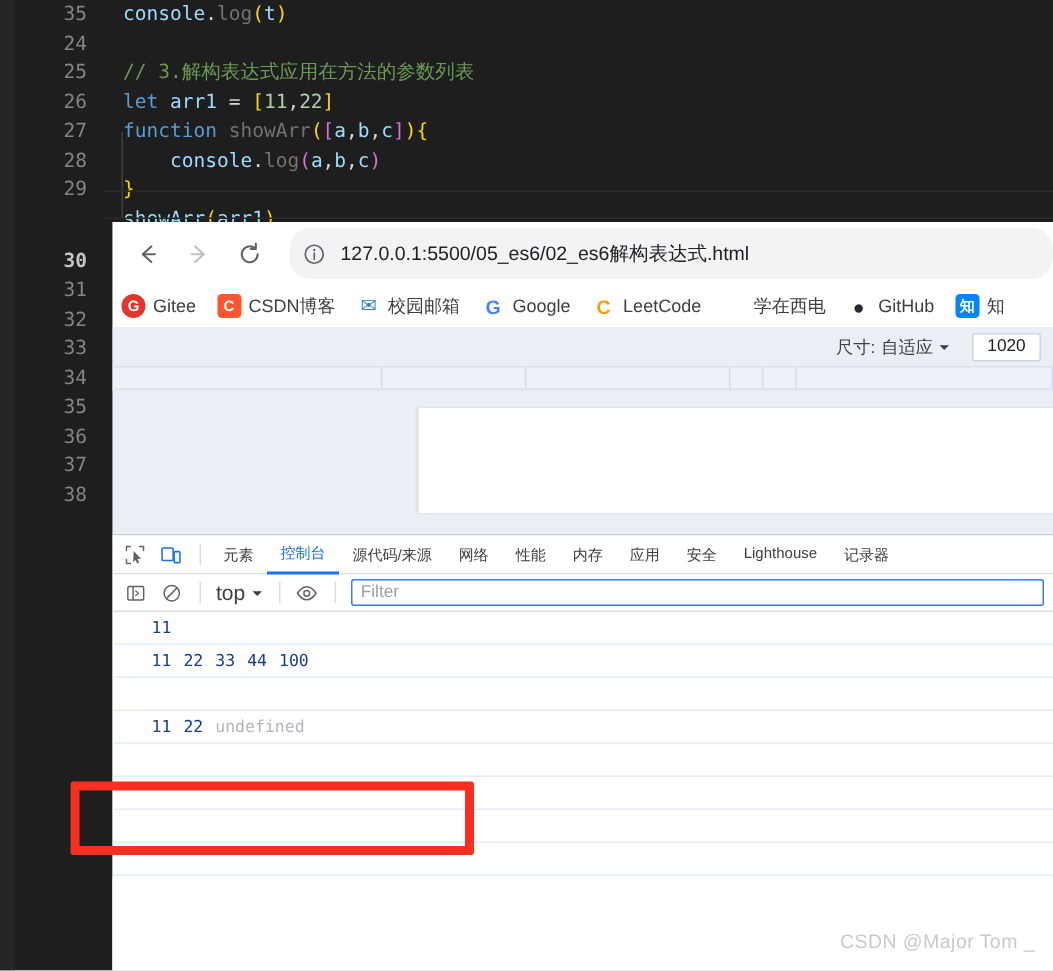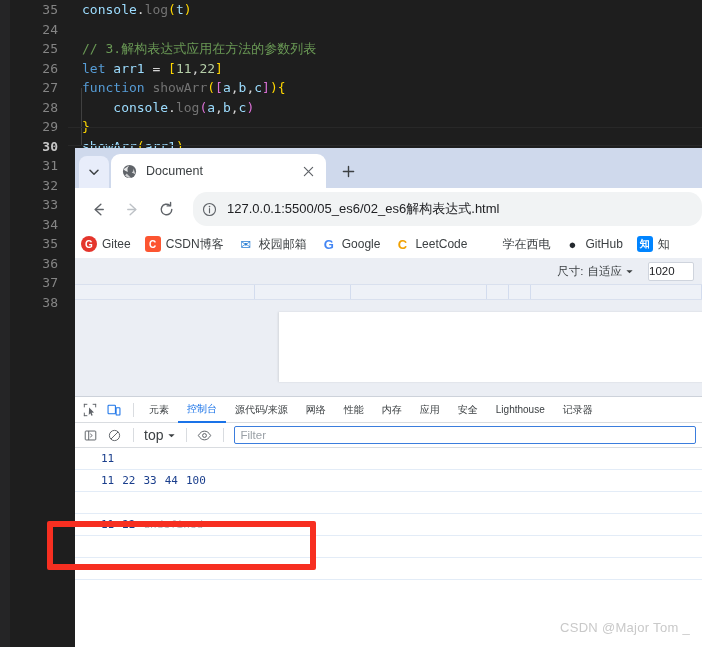--- a/index.html
+++ b/index.html
@@ -22,21 +22,21 @@
     background: #252526;
   }
   .code-gutter {
     position: absolute; left: 10px; top: 0; width: 58px; height: 647px;
     font-family: "DejaVu Sans Mono", "Liberation Mono", monospace;
     font-size: 13px; line-height: 19.5px;
     color: #858585; text-align: right;
     padding-top: 0px;
   }
   .code-gutter div { padding-right: 10px; height: 19.5px; }
-  .code-gutter div.active { color: #c6c6c6; font-weight: bold; }
+  .code-gutter div.active { color: #c6c6c6; font-weight: bold; margin-top: 28px; }
 
   .code-body {
     position: absolute; left: 68px; top: 0; right: 0; height: 647px;
     font-family: "DejaVu Sans Mono", "Liberation Mono", monospace;
     font-size: 13px; line-height: 19.5px;
     white-space: pre;
     color: #d4d4d4;
   }
   .code-body .ln { height: 19.5px; padding-left: 14px; }
   .indent-guide {
@@ -160,21 +160,21 @@
     height: 26px; display: flex; align-items: center; justify-content: flex-end;
     padding-right: 8px; font-size: 11.5px; color: #3c4043;
     background: #ebeef4;
   }
   .device-size-select {
     display: flex; align-items: center; margin-right: 14px;
   }
   .device-width-box {
     width: 46px; height: 19px; background: #ffffff;
     border: 1px solid #cfd4dd; border-radius: 2px;
-    display: flex; align-items: center; justify-content: flex-start;
+    display: flex; align-items: center; justify-content: center;
     font-size: 11.5px; color: #202124;
   }
   .device-ruler {
     height: 16px; background: #eef1f7;
     border-top: 1px solid #d9e0ee; border-bottom: 1px solid #d9e0ee;
     display: flex; position: relative;
   }
   .device-ruler i {
     display: block; border-right: 1px solid #d3dcee; height: 100%;
   }
@@ -296,48 +296,20 @@
         <div>37</div>
         <div>38</div>
       </div>
     <div class="code-body" id="codebody"><div class="ln"><span class="t-var">console</span><span class="t-op">.</span><span class="t-fn">log</span><span class="t-brack1">(</span><span class="t-param">t</span><span class="t-brack1">)</span></div><div class="ln">&nbsp;</div><div class="ln"><span class="t-comment">// 3.解构表达式应用在方法的参数列表</span></div><div class="ln"><span class="t-key">let</span><span class="t-op"> </span><span class="t-var">arr1</span><span class="t-op"> = </span><span class="t-brack1">[</span><span class="t-num">11</span><span class="t-op">,</span><span class="t-num">22</span><span class="t-brack1">]</span></div><div class="ln"><span class="t-key">function</span><span class="t-op"> </span><span class="t-fn">showArr</span><span class="t-brack1">(</span><span class="t-brack2">[</span><span class="t-param">a</span><span class="t-op">,</span><span class="t-param">b</span><span class="t-op">,</span><span class="t-param">c</span><span class="t-brack2">]</span><span class="t-brack1">)</span><span class="t-brack1">{</span></div><div class="ln"><span class="t-op">    </span><span class="t-var">console</span><span class="t-op">.</span><span class="t-fn">log</span><span class="t-brack2">(</span><span class="t-param">a</span><span class="t-op">,</span><span class="t-param">b</span><span class="t-op">,</span><span class="t-param">c</span><span class="t-brack2">)</span></div><div class="ln"><span class="t-brack1">}</span></div><div class="ln"><span class="t-var">showArr</span><span class="t-brack1">(</span><span class="t-var">arr1</span><span class="t-brack1">)</span></div><div class="ln">&nbsp;</div><div class="ln">&nbsp;</div><div class="ln">&nbsp;</div><div class="ln">&nbsp;</div><div class="ln">&nbsp;</div><div class="ln">&nbsp;</div><div class="ln">&nbsp;</div><div class="ln">&nbsp;</div></div>
     <div class="indent-guide"></div>
     <div class="current-line-border"></div>
   </div>
 
   <div class="browser">
 
-    <div class="tabstrip">
-      <div class="tab-chevron">
-        <svg width="12" height="12" viewBox="0 0 12 12">
-          <path d="M2 4.2 L6 8.2 L10 4.2" fill="none" stroke="#3c4043" stroke-width="1.5" stroke-linecap="round" stroke-linejoin="round"></path>
-        </svg>
-      </div>
-      <div class="tab">
-        <span class="tab-favicon">
-          <svg width="15" height="15" viewBox="0 0 16 16">
-            <circle cx="8" cy="8" r="7" fill="#5f6368"></circle>
-            <path d="M8 1.2 C5.6 3.4 5.4 6.2 6.4 8.2 C4.8 8 3 7.2 1.6 5.6" fill="#ffffff" opacity="0.85"></path>
-            <path d="M11.8 3.2 C12.8 5 12.4 7.6 10.4 9.4 C12 9.6 13.6 10.4 14.5 11.6" fill="#ffffff" opacity="0.7"></path>
-            <path d="M5.2 10.2 C6.4 12 8.2 13.6 9.6 14.6 C7.2 15.2 4.6 14 3.2 12" fill="#ffffff" opacity="0.7"></path>
-          </svg>
-        </span>
-        <span class="tab-title">Document</span>
-        <span class="tab-close">
-          <svg width="11" height="11" viewBox="0 0 12 12">
-            <path d="M1.5 1.5 L10.5 10.5 M10.5 1.5 L1.5 10.5" stroke="#5f6368" stroke-width="1.3" stroke-linecap="round"></path>
-          </svg>
-        </span>
-      </div>
-      <div class="tab-new">
-        <svg width="13" height="13" viewBox="0 0 14 14">
-          <path d="M7 1.5 V12.5 M1.5 7 H12.5" stroke="#3c4043" stroke-width="1.5" stroke-linecap="round"></path>
-        </svg>
-      </div>
-    </div>
 
     <div class="toolbar">
       <div class="nav-btn">
         <svg width="17" height="17" viewBox="0 0 18 18">
           <path d="M11.5 3.5 L5.5 9 L11.5 14.5" fill="none" stroke="#5f6368" stroke-width="1.5" stroke-linecap="round" stroke-linejoin="round"></path>
           <path d="M5.8 9 H14" stroke="#5f6368" stroke-width="1.5" stroke-linecap="round"></path>
         </svg>
       </div>
       <div class="nav-btn disabled">
         <svg width="17" height="17" viewBox="0 0 18 18">

